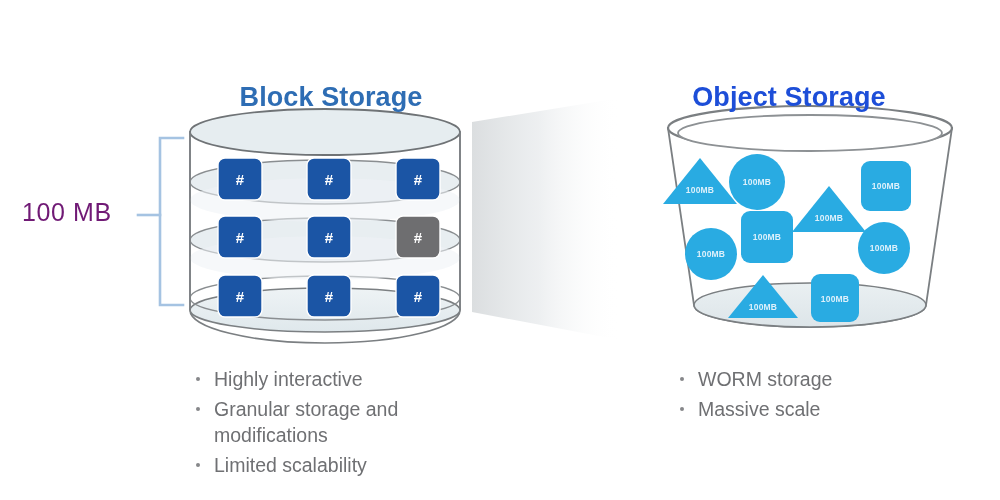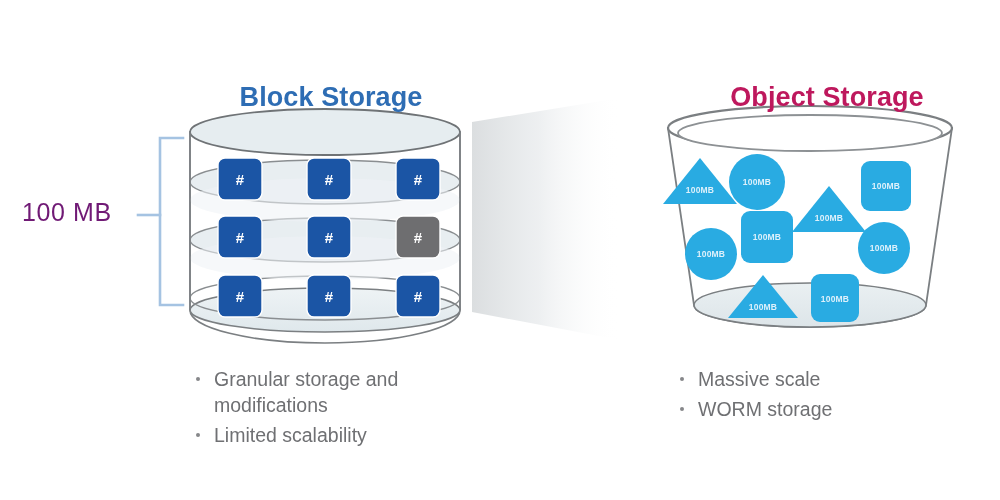--- a/index.html
+++ b/index.html
@@ -45,25 +45,25 @@
     margin-top: 32px;
   }
   #title-block {
     left: 186px;
     top: 50px;
     width: 290px;
     text-align: center;
     color: #2e6db4;
   }
   #title-object {
-    left: 682px;
+    left: 644px;
     top: 50px;
     width: 290px;
     text-align: center;
-    color: #be185d;
+    color: #1d4ed8;
   }
 
   
   #capacity-label {
     position: absolute;
     left: 22px;
     top: 198px;
     font-size: 25px;
     color: #701a75;
     letter-spacing: 0.6px;
@@ -274,33 +274,37 @@
 
     <div class="title" id="title-block">Block Storage</div>
 
     <div class="title" id="title-object">Object Storage</div>
 
     <div id="capacity-label">100 MB</div>
 
     <ul class="bullets" id="bullets-block">
       <li>
         <span class="dot"></span>
+        <span class="txt">Highly interactive</span>
+      </li>
+      <li>
+        <span class="dot"></span>
         <span class="txt">Granular storage and modifications</span>
       </li>
       <li>
         <span class="dot"></span>
         <span class="txt">Limited scalability</span>
       </li>
     </ul>
 
     <ul class="bullets" id="bullets-object">
       <li>
         <span class="dot"></span>
+        <span class="txt">WORM storage</span>
+      </li>
+      <li>
+        <span class="dot"></span>
         <span class="txt">Massive scale</span>
-      </li>
-      <li>
-        <span class="dot"></span>
-        <span class="txt">WORM storage</span>
       </li>
     </ul>
 
   </div>
 </div>
 
 </body></html>

